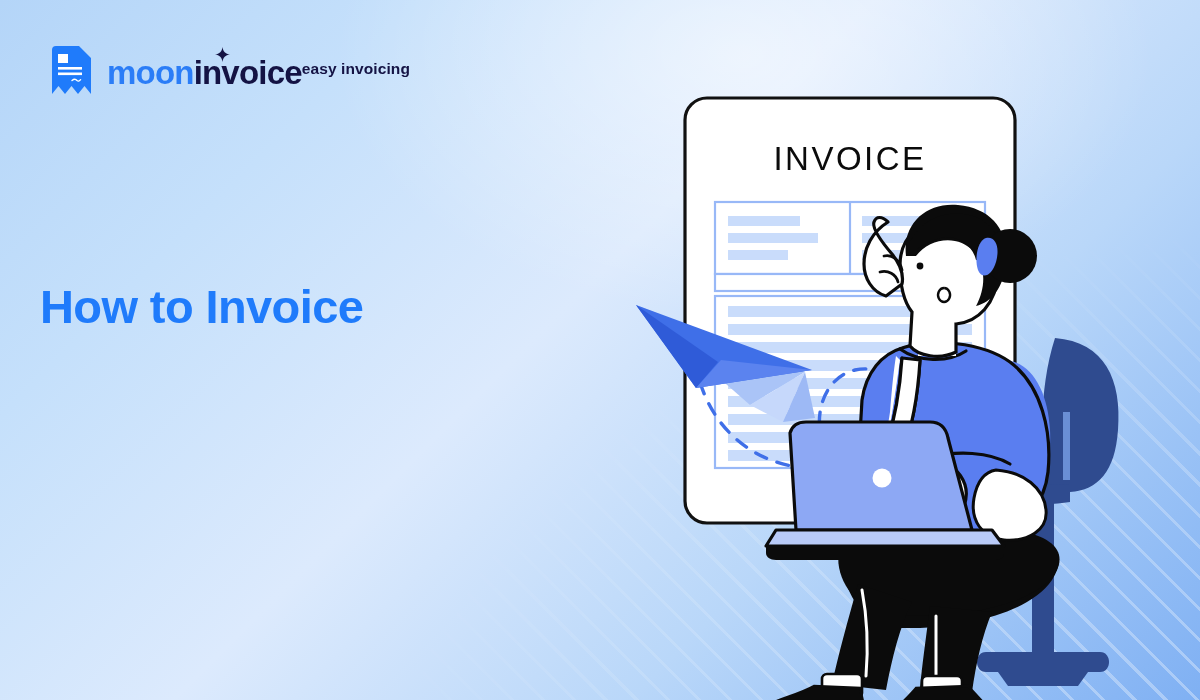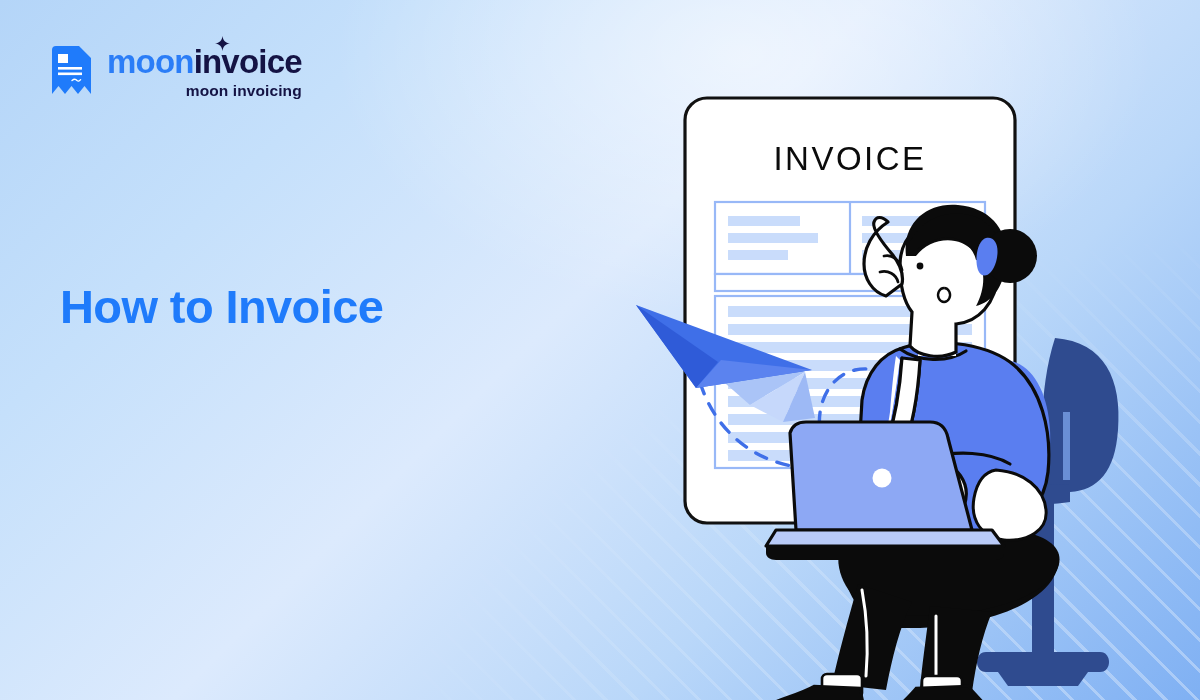--- a/index.html
+++ b/index.html
@@ -29,29 +29,29 @@
   }
   .bg-glow{
     position:absolute; inset:0;
     background: radial-gradient(ellipse 55% 60% at 62% 8%, rgba(255,255,255,.55) 0%, rgba(255,255,255,0) 62%);
     pointer-events:none;
   }
 
   
   .logo-wrap{ position:absolute; left:46px; top:44px; display:flex; align-items:center; gap:13px; }
   .logo-mark{ width:48px; height:56px; display:block; }
-  .logo-text{ display:flex; flex-direction:column; line-height:1; }
+  .logo-text{ display:flex; flex-direction:row; line-height:1; }
   .logo-word{ font-size:33px; font-weight:bold; letter-spacing:-.8px; white-space:nowrap; position:relative; }
   .logo-word .moon{ color:#2b7df7; }
   .logo-word .invoice{ color:#141344; }
   .logo-star{ position:absolute; left:108px; top:-9px; width:15px; height:15px; }
   .logo-tagline{ color:#141344; font-size:15.5px; font-weight:bold; text-align:right; margin-top:5px; letter-spacing:.1px; }
 
   
-  .headline{ position:absolute; left:60px; top:283px; }
+  .headline{ position:absolute; left:40px; top:283px; }
   .headline h1{ font-size:47px; font-weight:bold; letter-spacing:-.6px; line-height:1.0; }
   .hl-1{ color:#1f7bfb; }
   .hl-2{ color:#141344; margin-top:33px; }
 
   
   .illus{ position:absolute; left:600px; top:60px; width:600px; height:640px; }
   .illus svg{ display:block; width:600px; height:640px; overflow:visible; }
 
   .doc-title{ font-family:"Liberation Sans", sans-serif; font-size:33px; fill:#0b0b0b; letter-spacing:2.5px; font-weight:normal; }
 </style>
@@ -69,21 +69,21 @@
     <rect x="12" y="28.5" width="24" height="2.6" fill="#ffffff"></rect>
     <path d="M26 36.5 q3 -2.5 5 0 q1.8 1.6 3.6 -.8" stroke="#ffffff" stroke-width="1.4" fill="none" stroke-linecap="round"></path>
   </svg>
   <div class="logo-text">
     <div class="logo-word">
       <span class="moon">moon</span><span class="invoice">invoice</span>
       <svg class="logo-star" viewBox="0 0 20 20">
         <path d="M10 0 C10.7 6.1 13.9 9.3 20 10 C13.9 10.7 10.7 13.9 10 20 C9.3 13.9 6.1 10.7 0 10 C6.1 9.3 9.3 6.1 10 0 Z" fill="#141344"></path>
       </svg>
     </div>
-    <div class="logo-tagline">moon invoicing</div>
+    <div class="logo-tagline">easy invoicing</div>
   </div>
 </div>
 
 <div class="headline">
   <h1 class="hl-1">How to Invoice</h1>
 </div>
 
 <div class="illus">
 <svg viewBox="0 0 600 640">
 

